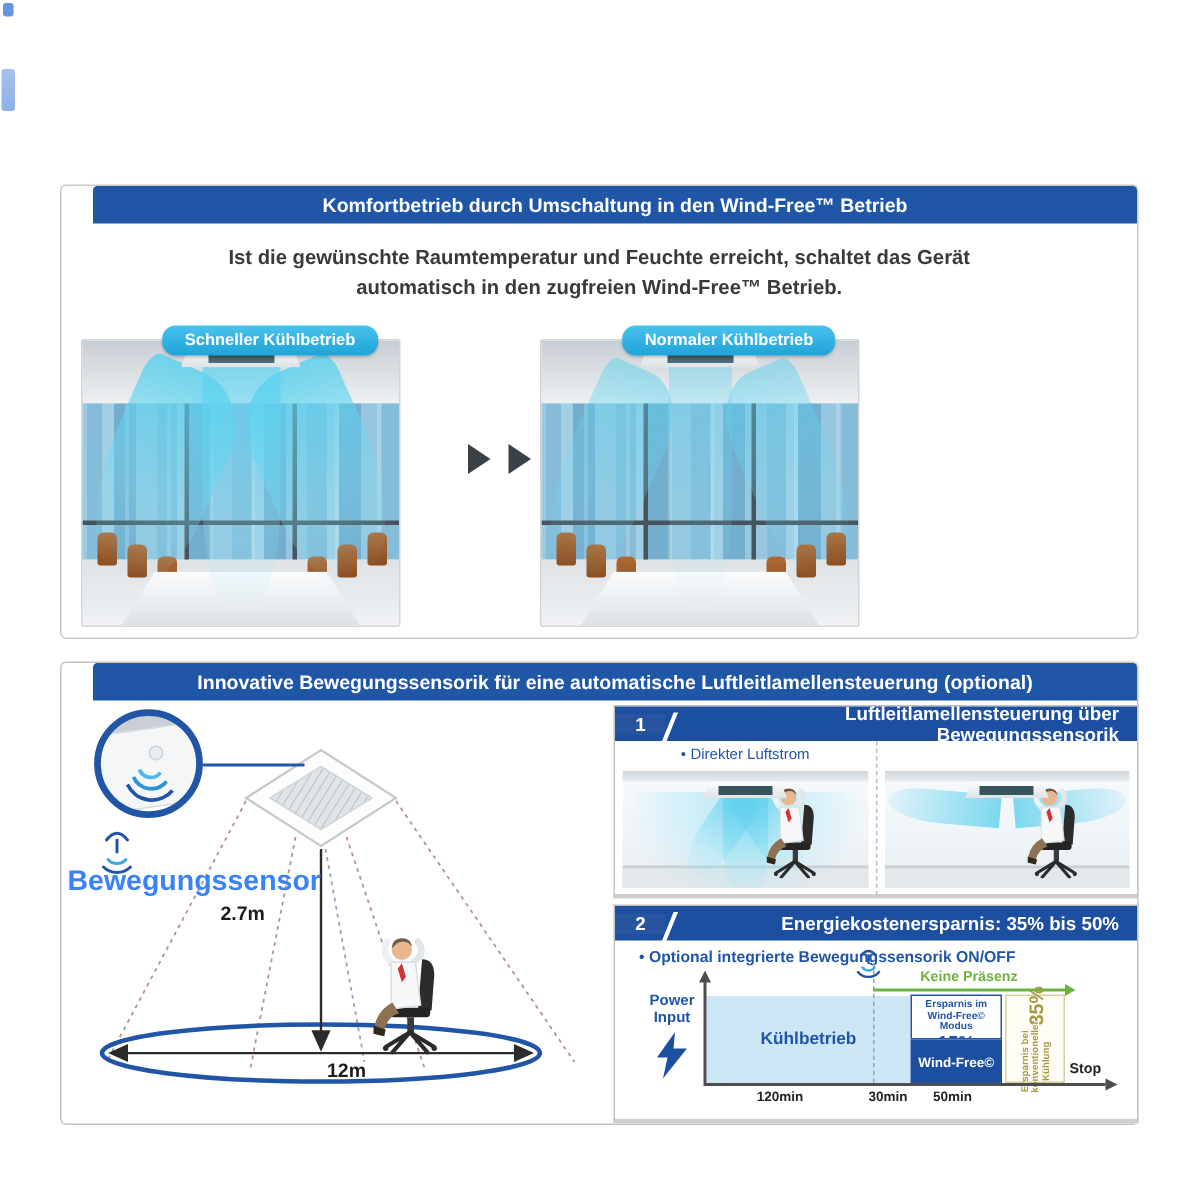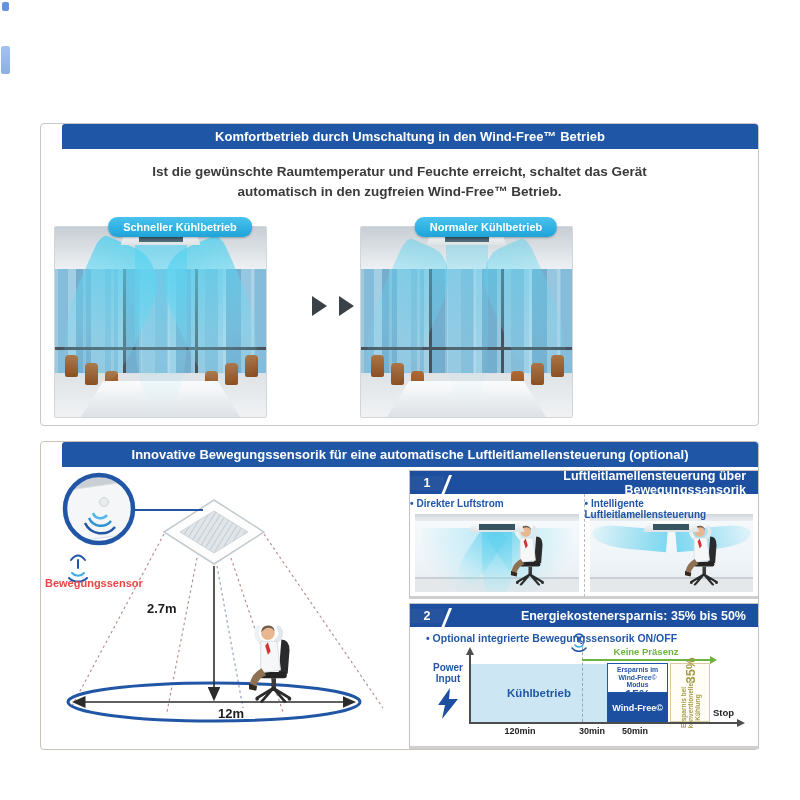--- a/index.html
+++ b/index.html
@@ -46,36 +46,36 @@
   .drapeR { right:12px; top:15px; width:76px; height:152px; background:linear-gradient(180deg, rgba(86,209,238,.8), rgba(120,220,243,.33) 60%, rgba(150,230,245,0) 95%); border-radius:50% 10% 60% 40% / 30% 10% 70% 40%; transform:rotate(-24deg); }
   .col { left:50%; transform:translateX(-50%); top:16px; width:52px; height:166px; background:linear-gradient(rgba(90,210,240,.7), rgba(140,225,245,.22) 70%, transparent); border-radius:0 0 45% 45%; }
   .mist { left:0; top:10px; right:0; height:182px; background:radial-gradient(ellipse 62% 52% at 50% 22%, rgba(140,222,244,.6), rgba(160,228,246,.28) 55%, rgba(180,235,248,0) 78%); }
   .f-normal .drapeL, .f-normal .drapeR { opacity:.6; width:60px; }
   .f-normal .col { opacity:.55; width:42px; }
 
   
   .diagram { position:absolute; left:6px; top:28px; width:362px; height:278px; }
   .diagram svg { position:absolute; left:0; top:0; }
   .lbl { position:absolute; font-weight:700; color:#1c1c1c; }
-  #lbl-sensor { left:-2px; top:107px; width:202px; color:#ef4444; font-size:11px; }
+  #lbl-sensor { left:-2px; top:107px; width:202px; color:#3b82f6; font-size:19px; }
   #lbl-h { left:100px; top:131px; width:58px; font-size:13px; }
   #lbl-w { left:137px; top:236px; width:60px; text-align:right; font-size:13px; }
 
   .sec { position:absolute; left:368px; width:350px; background:#fff; border:1px solid #c2c2c2; border-bottom:3px solid #cfcfcf; }
   #sec1 { top:28px; height:129px; }
   #sec2 { top:161px; height:146px; }
   .sec-header { position:relative; height:23px; background:#1d4fa1; color:#fff; display:flex; align-items:center; }
   .sec-num { flex:0 0 34px; text-align:center; font-weight:700; font-size:12.5px; position:relative; background:#27549f; }
   .sec-num::after { content:""; position:absolute; right:-3px; top:-1px; width:3px; height:25px; background:#fff; transform:skewX(-22deg); }
   .sec-title { flex:1; text-align:right; font-size:12.5px; font-weight:600; padding-right:12px; }
 
   .sec1-content { position:relative; height:103px; display:flex; }
   .subpanel { position:relative; flex:1; }
   .subpanel.first { border-right:1px dashed #b9bdc2; }
-  .caption { position:absolute; top:4px; left:0; right:0; text-align:left; color:#2156a7; font-size:10px; font-weight:700; z-index:7; }
+  .caption { position:absolute; top:4px; left:0; right:0; text-align:center; color:#2156a7; font-size:10px; font-weight:400; z-index:7; }
   .caption .dot { margin-right:3px; }
   .scene { position:absolute; left:5px; right:5px; top:20px; bottom:5px; overflow:hidden; background:linear-gradient(#f7fafc 0%, #eef4f8 60%, #e7ebee 100%); }
   .scene .ceil { position:absolute; top:0; left:0; right:0; height:7px; background:linear-gradient(#cfd6db,#e9edf0); }
   .scene .cassette { position:absolute; top:7px; left:50%; transform:translateX(-50%); width:56px; height:11px; background:linear-gradient(#fff,#dde2e5); clip-path:polygon(8% 0,92% 0,100% 100%,0 100%); z-index:6; }
   .scene .cassette i { position:absolute; left:10px; right:10px; top:3px; bottom:2px; background:#37545f; }
   .scene .floorline { position:absolute; left:0; right:0; bottom:13px; height:2px; background:#c9cfd4; }
   .scene .floorshade { position:absolute; left:0; right:0; bottom:0; height:13px; background:#e4e8eb; }
   .person-mini { position:absolute; right:26px; bottom:6px; width:42px; height:64px; z-index:5; }
   .fan { position:absolute; left:50%; transform:translateX(-50%); top:14px; width:150px; height:72px; background:radial-gradient(ellipse at 50% 0, rgba(120,215,240,.5), rgba(150,228,246,.2) 55%, transparent 75%); z-index:4; }
   .st { position:absolute; top:16px; left:50%; transform-origin:top center; background:linear-gradient(rgba(96,208,238,.75), rgba(140,225,245,.25) 70%, transparent); border-radius:0 0 50% 50%; width:26px; height:64px; z-index:4; }
@@ -293,21 +293,20 @@
               <i></i>
             </div>
           <div class="floorline"></div>
           <div class="floorshade"></div>
           <svg class="person-mini" viewBox="0 0 60 90">
               <use href="#person-sym"></use>
             </svg>
         </div>
       </div>
       <div class="subpanel">
-        <div class="caption"><span class="dot">•</span><span>Intelligente Luftleitlamellensteuerung</span></div>
         <div class="scene">
           <div class="ceil"></div>
           <div class="cl"></div>
           <div class="cr"></div>
           <div class="cassette">
               <i></i>
             </div>
           <div class="floorline"></div>
           <div class="floorshade"></div>
           <svg class="person-mini" viewBox="0 0 60 90">

